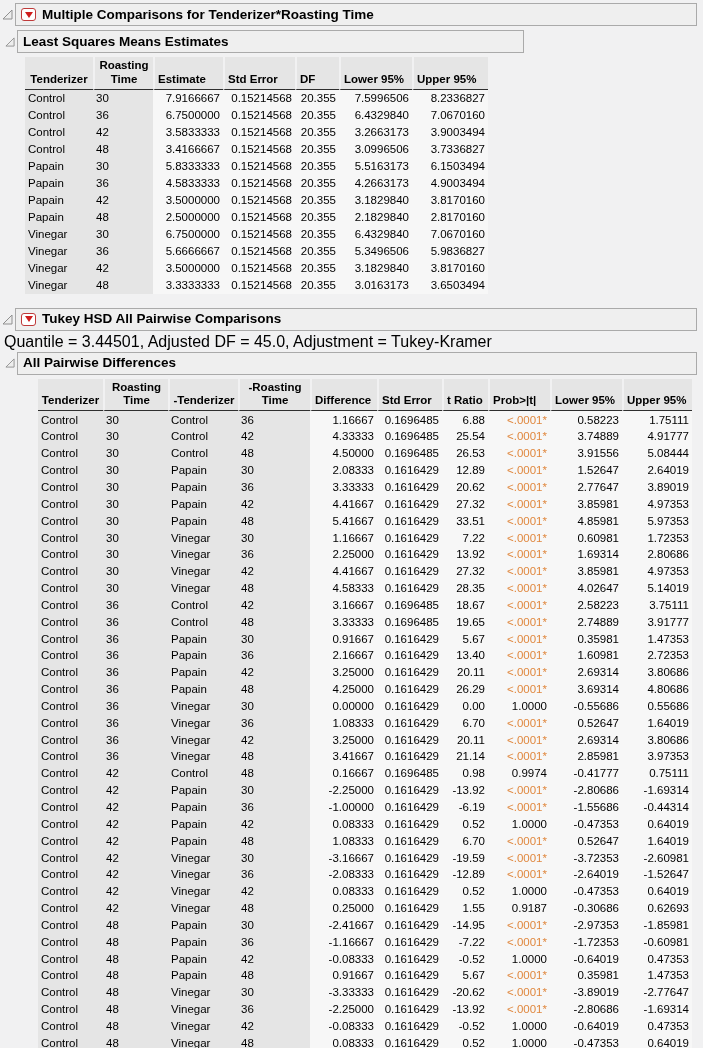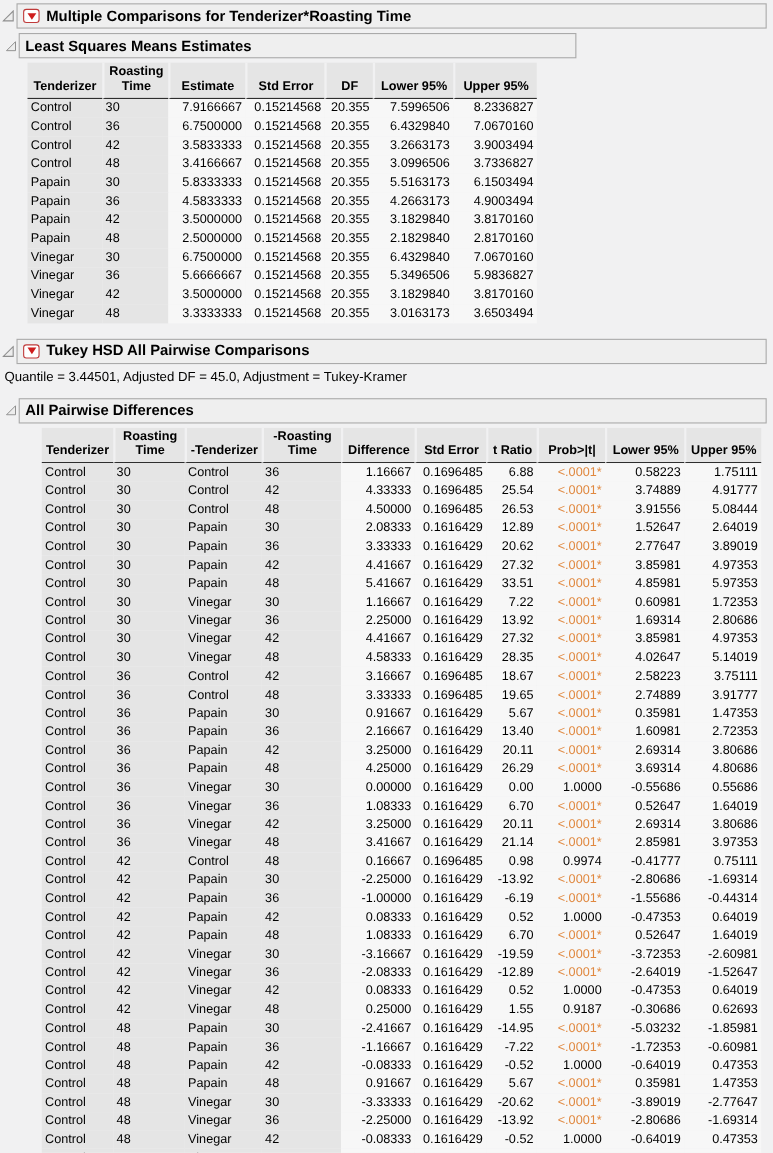--- a/index.html
+++ b/index.html
@@ -27,31 +27,31 @@
     border:1px solid #bf3a3a;border-radius:3px;
     display:inline-flex;align-items:center;justify-content:center;
     margin-right:6px;flex:0 0 auto;
   }
   .red-tri{
     width:0;height:0;display:block;
     border-left:4px solid transparent;border-right:4px solid transparent;
     border-top:6px solid #cf1d1d;
   }
   
-  .note{font-size:12px;margin:4px 0 0 4px;line-height:14px;}
+  .note{font-size:16px;margin:4px 0 0 4px;line-height:14px;}
   
   table{border-collapse:separate;border-spacing:0;table-layout:fixed;}
   th,td{box-sizing:border-box;font-size:11.5px;overflow:hidden;white-space:pre-line;}
   thead th{
     background:#e5e5e5;font-weight:bold;vertical-align:bottom;
     text-align:center;padding:2px 3px;line-height:1.2;
     border-bottom:1px solid #2e2e2e;
   }
   thead th + th{border-left:2px solid #f1f1f2;}
-  thead th.num{text-align:center;}
+  thead th.num{text-align:left;}
   td{padding:0 3px;}
   td.cat{background:#e5e5e5;text-align:left;}
   td.num{background:#f7f7f7;text-align:right;}
   td.sig{color:#e0883f;}
   #lsm-table{margin:4px 0 0 25px;}
   #lsm-table td{height:17px;}
   #pairwise-table{margin:4px 0 0 38px;}
   #pairwise-table td{height:16.85px;}
 </style>
 </head>
@@ -219,21 +219,21 @@
   <div class="bar grow">
     <span class="red-btn">
       <span class="red-tri"></span>
     </span>
     <span class="bar-title">Tukey HSD All Pairwise Comparisons</span>
   </div>
 </div>
 
 <div class="note">Quantile = 3.44501, Adjusted DF = 45.0, Adjustment = Tukey-Kramer</div>
 
-<div class="outline o-l1" style="margin-top:13px">
+<div class="outline o-l1" style="margin-top:3px">
   <svg class="tri-ico" width="10" height="10" viewBox="0 0 11 11">
     <polygon points="1,10 10,10 10,1" fill="#ededed" stroke="#8f8f8f" stroke-width="1"></polygon>
   </svg>
   <div class="bar grow">
     <span class="bar-title">All Pairwise Differences</span>
   </div>
 </div>
 
 <table id="pairwise-table">
   <colgroup>
@@ -627,21 +627,21 @@
       </tr>
       <tr>
         <td class="cat">Control</td>
         <td class="cat">48</td>
         <td class="cat">Papain</td>
         <td class="cat">30</td>
         <td class="num">-2.41667</td>
         <td class="num">0.1616429</td>
         <td class="num">-14.95</td>
         <td class="num sig">&lt;.0001*</td>
-        <td class="num">-5.03232</td>
+        <td class="num">-2.97353</td>
         <td class="num">-1.85981</td>
       </tr>
       <tr>
         <td class="cat">Control</td>
         <td class="cat">48</td>
         <td class="cat">Papain</td>
         <td class="cat">36</td>
         <td class="num">-1.16667</td>
         <td class="num">0.1616429</td>
         <td class="num">-7.22</td>

